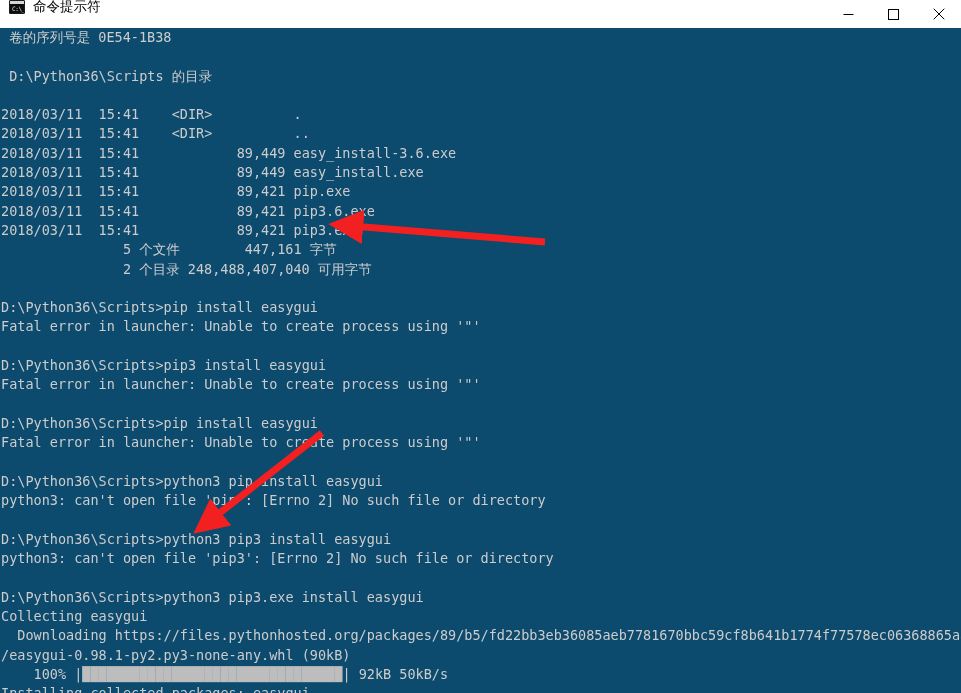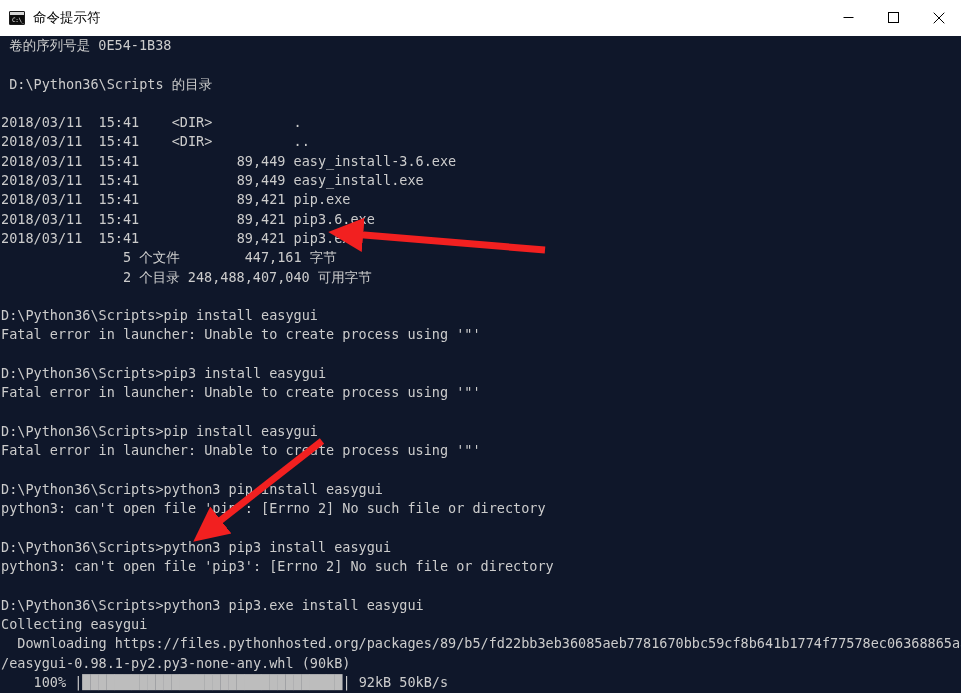--- a/index.html
+++ b/index.html
@@ -14,24 +14,24 @@
   .window {
     position: relative;
     width: 961px;
     height: 693px;
     overflow: hidden;
     background: #000000;
   }
   
   .titlebar {
     position: relative;
-    height: 36px;
+    height: 28px;
     background: #ffffff;
     display: flex;
-    align-items: center;
+    align-items: flex-start;
     box-sizing: border-box;
     border-bottom: 1px solid #ffffff;
   }
   .titlebar-left {
     display: flex;
     align-items: center;
     padding-left: 9px;
     gap: 8px;
     flex: 1 1 auto;
     min-width: 0;
@@ -82,21 +82,21 @@
     align-items: center;
     justify-content: center;
     background: #ffffff;
   }
   .winbtn svg { display: block; }
   
   .console {
     position: relative;
     width: 961px;
     height: 665px;
-    background: #0f172a;
+    background: #0c4a6e;
     overflow: hidden;
   }
   .lines {
     position: absolute;
     left: 0;
     top: 0;
     padding: 0;
     margin: 0;
   }
   .line {

